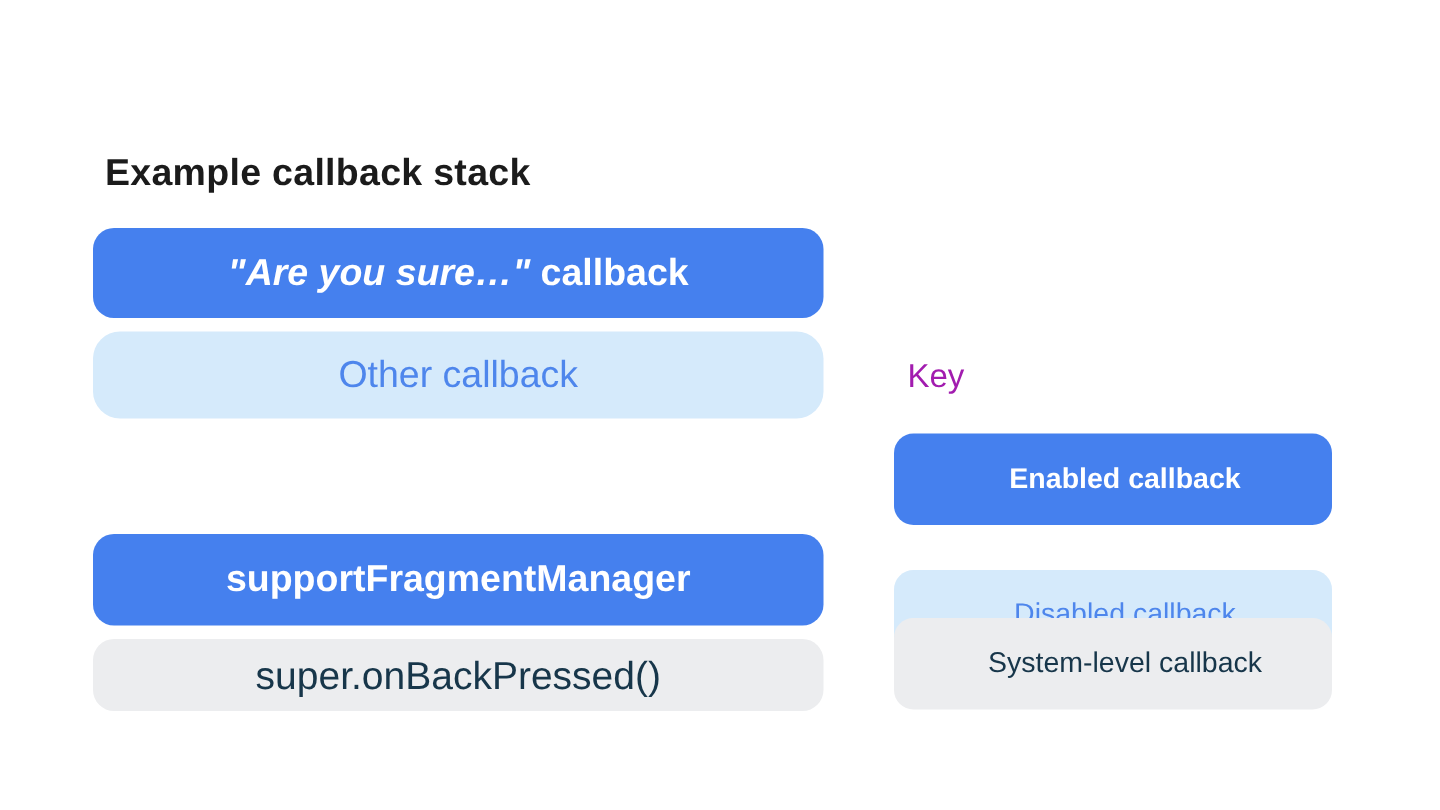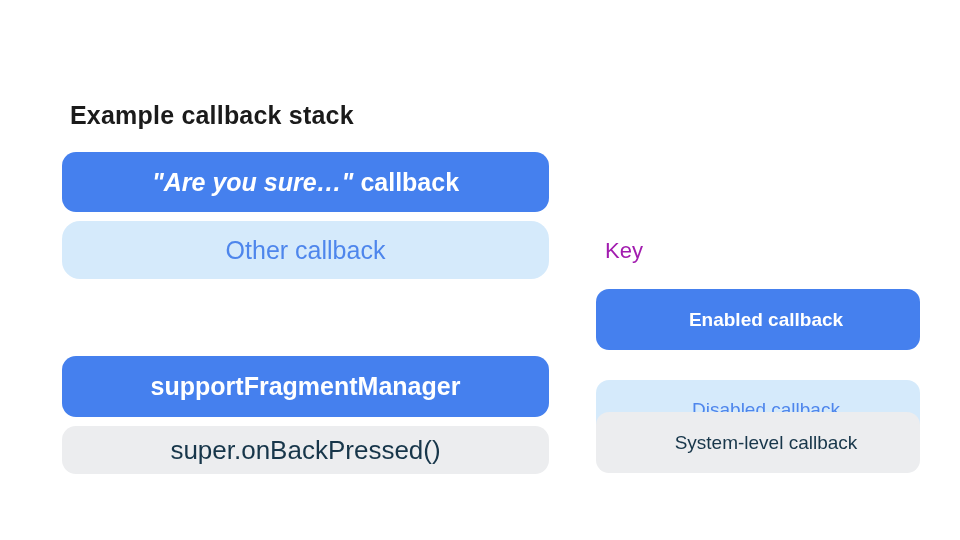--- a/index.html
+++ b/index.html
@@ -59,21 +59,21 @@
   }
   
   .stack-bar { left: 62px; width: 487px; font-size: 25px; }
   .stack-bar-1 { top: 152px; height: 60px; }
   .stack-bar-2 { top: 221px; height: 58px; border-radius: 18px; }
   .stack-bar-3 { top: 289px; height: 58px; }
   .stack-bar-4 { top: 356px; height: 61px; }
   .stack-bar-5 { top: 426px; height: 48px; font-size: 26px; }
   .quoted-italic { font-style: italic; }
   
-  .key-bar { left: 596px; width: 324px; border-radius: 13px; font-size: 19px; padding-left: 16px; }
+  .key-bar { left: 596px; width: 292px; border-radius: 13px; font-size: 19px; padding-left: 16px; }
   .key-bar-1 { top: 289px; height: 61px; }
   .key-bar-2 { top: 380px; height: 60px; }
   .key-bar-3 { top: 412px; height: 61px; text-align: center; }
 </style>
 </head>
 <body>
 
 <div class="canvas">
 
   <div class="diagram-title">Example callback stack</div>

